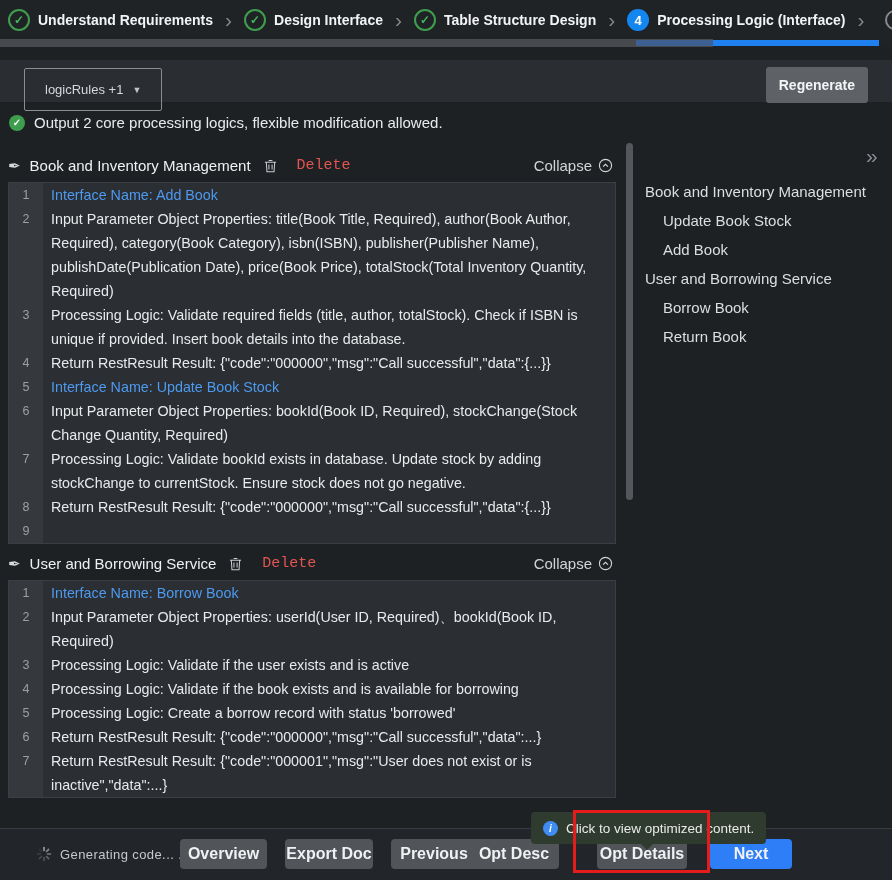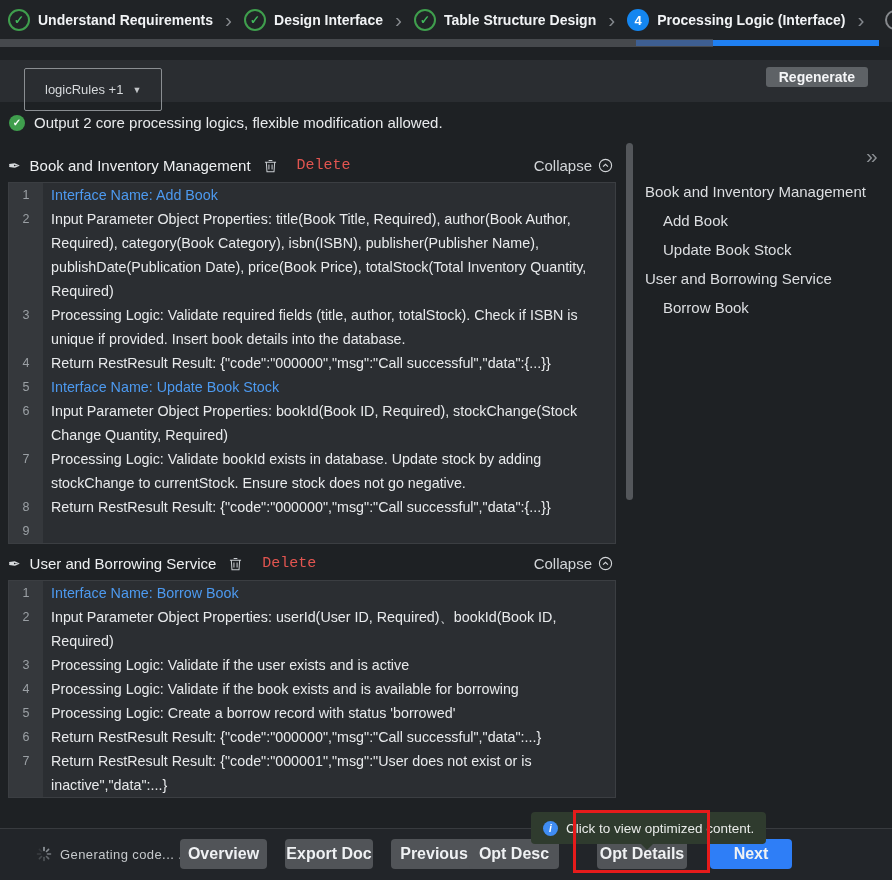--- a/index.html
+++ b/index.html
@@ -22,21 +22,21 @@
   .step-sep { margin:0 12px; font-size:21px; color:#84888d; font-weight:400; }
   .partial-circle { position:absolute; left:885px; top:10px; width:20px; height:20px; border:2px solid #86898d; border-radius:50%; }
   .bar-gray { position:absolute; left:0; top:39px; width:713px; height:8px; background:#46494d; }
   .bar-blue-dim { position:absolute; left:636px; top:40px; width:77px; height:6px; background:#3e5f92; }
   .bar-blue { position:absolute; left:713px; top:40px; width:166px; height:6px; background:var(--progress-blue,#1f80f2); }
   
   .toolbar { position:absolute; left:0; top:60px; width:892px; height:42px; background:#2a2d31; }
   .dropdown { position:absolute; left:24px; top:8px; height:43px; display:flex; align-items:center; gap:9px;
               border:1px solid #8a8e92; border-radius:2px; padding:0 20px; font-size:13px; color:#d6d9dc; cursor:pointer; }
   .caret { font-size:9px; color:#c2c5c8; }
-  .regen-btn { position:absolute; right:24px; top:7px; height:20px; display:flex; align-items:center;
+  .regen-btn { position:absolute; right:24px; top:7px; height:36px; display:flex; align-items:center;
                background:#5e6266; border-radius:3px; padding:0 13px; font-size:14px; font-weight:700; color:#f4f5f7; cursor:pointer; }
   
   .notice { position:absolute; left:9px; top:114px; display:flex; align-items:center; gap:9px; }
   .notice-icon { width:16px; height:16px; border-radius:50%; background:var(--success-green,#3f9e4d);
                  color:#fff; font-size:10px; font-weight:700; display:flex; align-items:center; justify-content:center; flex:none; }
   .notice-text { font-size:15px; color:#e8eaec; }
   
   .main { position:absolute; left:8px; top:149px; width:608px; }
   .section-header { display:flex; align-items:center; height:33px; }
   .pen-icon { font-size:15px; color:#d7dadd; cursor:pointer; }
@@ -255,28 +255,29 @@
   </div>
 
 </div>
 
 <div class="scroll-thumb"></div>
 <div class="panel-collapse">»</div>
 <div class="outline">
 
     <div class="outline-item parent">Book and Inventory Management</div>
 
+    <div class="outline-item child">Update Book Stock</div>
+
     <div class="outline-item child">Add Book</div>
 
-    <div class="outline-item child">Update Book Stock</div>
-
     <div class="outline-item parent">User and Borrowing Service</div>
 
     <div class="outline-item child">Borrow Book</div>
 
+    <div class="outline-item child">Return Book</div>
 
 </div>
 
 <div class="footer">
   <div class="status">
     <svg width="16" height="16" viewBox="0 0 16 16" stroke="#9aa0a5" stroke-width="1.6" stroke-linecap="round">
       <g>
           <line x1="8" y1="1.5" x2="8" y2="4.5" opacity="1"></line>
           <line x1="12.6" y1="3.4" x2="10.5" y2="5.5" opacity="0.85"></line>
           <line x1="14.5" y1="8" x2="11.5" y2="8" opacity="0.7"></line>

